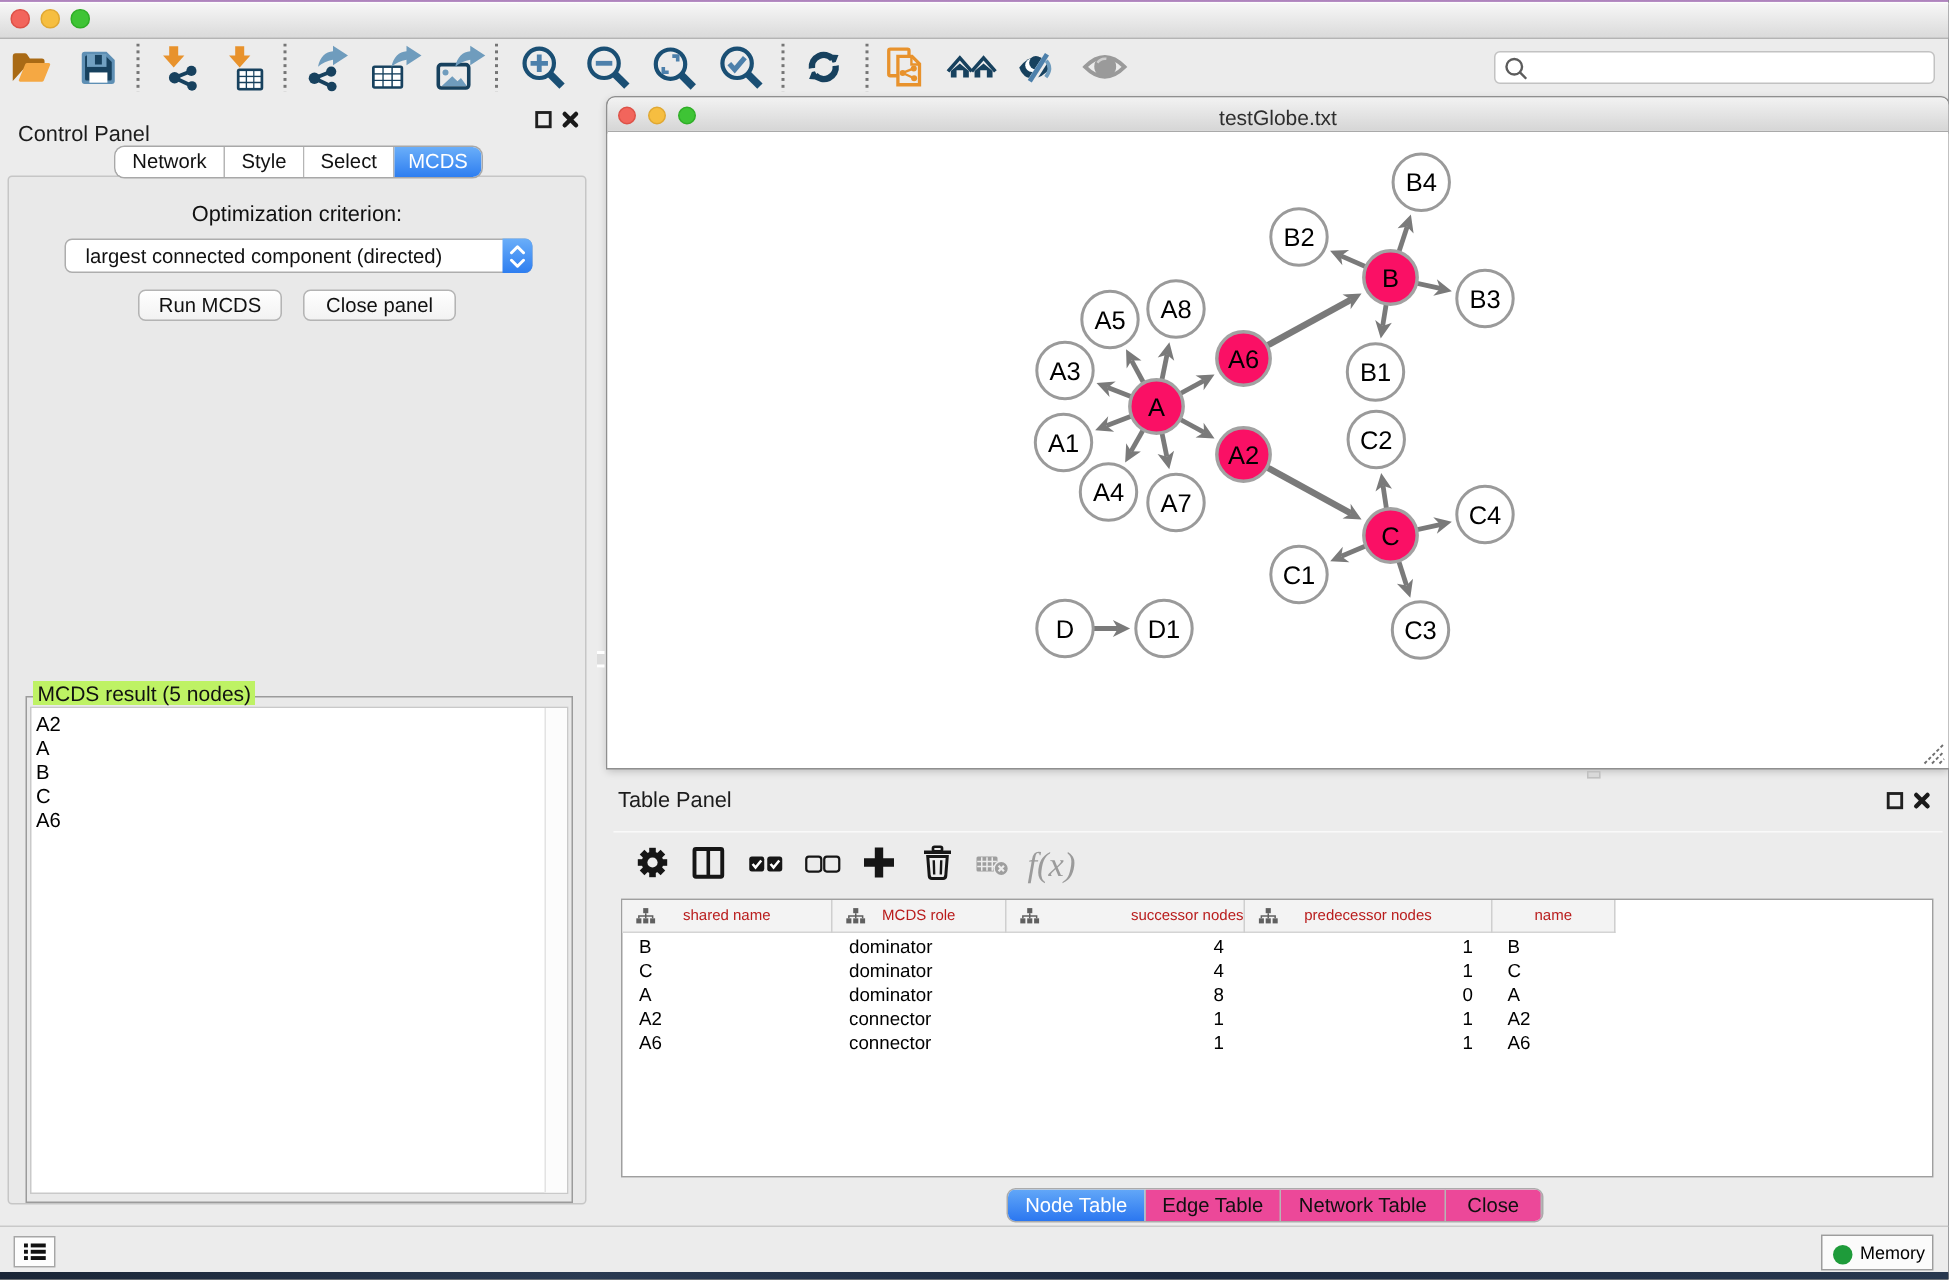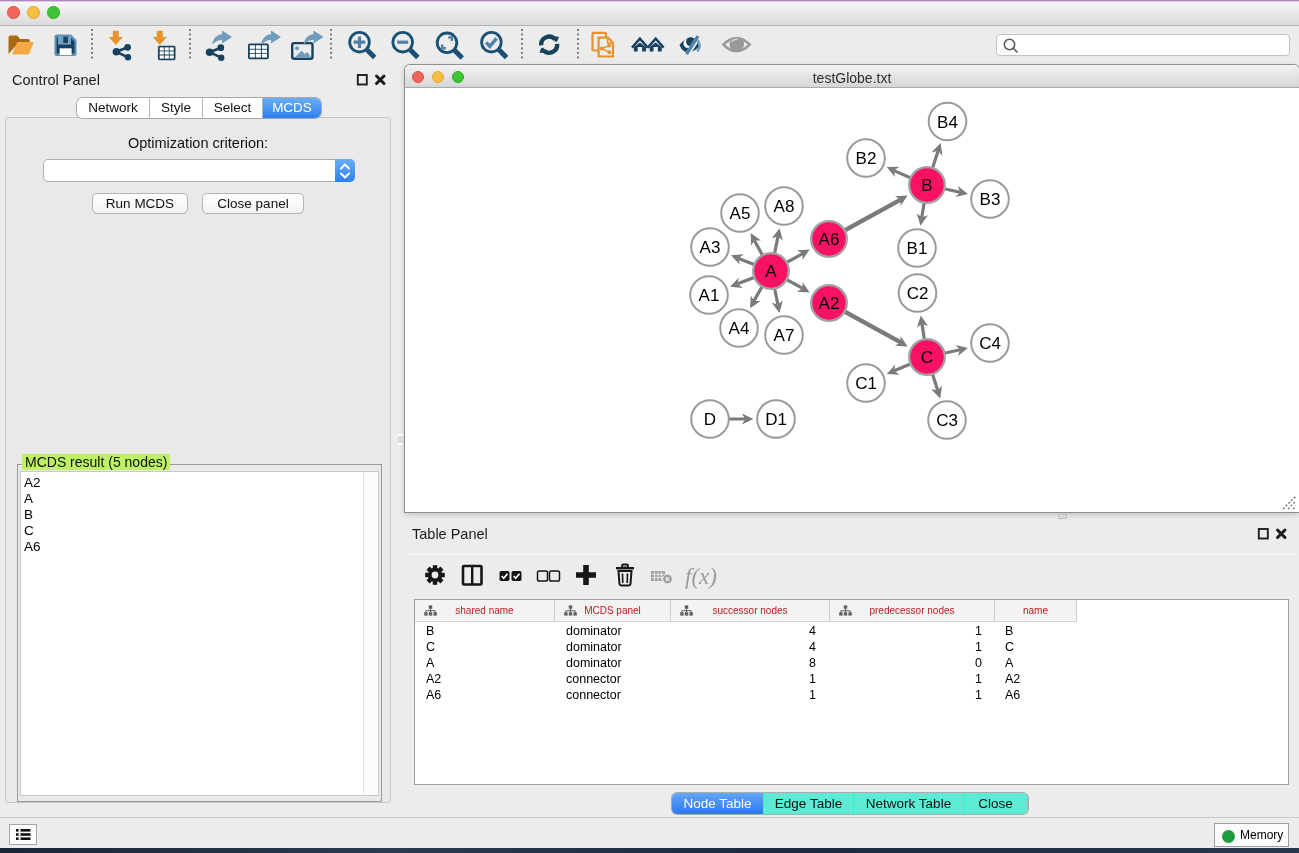--- a/index.html
+++ b/index.html
@@ -14,21 +14,21 @@
 .tl { position:absolute; top:4px; width:12.5px; height:12.5px; border-radius:50%; }
 .tl.r { background:#f2655c; border:0.5px solid #dd5147; }
 .tl.y { background:#f6be40; border:0.5px solid #e0a832; }
 .tl.g { background:#3ec435; border:0.5px solid #2fae27; }
 #toolbar { left:0; top:24px; width:1299px; height:37px; }
 .sep { position:absolute; top:3px; height:32px; width:2px;
   background-image:linear-gradient(#757575 2px, transparent 2px); background-size:2px 4.6px; }
 #searchbox { left:996px; top:8px; width:294px; height:22px; background:#fff;
   border:1px solid #c2c2c2; border-radius:4px; }
 
-#cp-title { left:12px; top:70px; font-size:14.5px; color:#1c1c1c; }
+#cp-title { left:12px; top:80px; font-size:14.5px; color:#1c1c1c; }
 #cp-panel { left:5px; top:115px; width:386px; height:686px; background:#e9e9e9;
   border:1px solid #c6c6c6; border-radius:3px; }
 #cp-tabs { left:77px; top:96px; height:20px; display:flex; border-radius:6px;
   box-shadow:0 0 0 1px #a8a8a8; overflow:hidden; background:#fff; }
 .cptab { height:20px; line-height:20px; text-align:center; font-size:13.5px; color:#111;
   background:#fff; border-right:1px solid #b5b5b5; }
 .cptab.sel { background:linear-gradient(#6aaef9,#2e7ef0); color:#fff; border-right:none; }
 #opt-label { left:0px; top:133px; width:396px; text-align:center; font-size:14.5px; color:#111; }
 #dropdown { left:43px; top:157px; width:312px; height:23px; background:#fff;
   border:1px solid #adadad; border-radius:5px; font-size:13.5px; color:#111; }
@@ -59,21 +59,21 @@
   border-top:1px solid #f9f9f9; }
 #tablebox { left:414px; top:597px; width:875px; height:186px; background:#fff; border:1px solid #9f9f9f; }
 #thead { position:absolute; left:0; top:0; width:662px; height:22px; background:#f3f3f3;
   border-bottom:1px solid #d4d4d4; font-size:10px; color:#b91c1c; }
 .hcell { position:absolute; top:0; height:22px; border-right:1px solid #cfcfcf; text-align:center;
   line-height:22px; }
 .trow { position:absolute; font-size:12.5px; color:#000; height:16px; line-height:16px; }
 #bottomtabs { left:672px; top:791px; height:21px; display:flex; border-radius:5px;
   box-shadow:0 0 0 1px #ababab; overflow:hidden; background:#fff; }
 .btab { height:21px; line-height:21px; text-align:center; font-size:13.5px; color:#111;
-  background:#5eead4; border-right:1px solid #b5b5b5; }
+  background:#ec4899; border-right:1px solid #b5b5b5; }
 .btab.sel { background:linear-gradient(#62a7f8,#2b77f0); color:#fff; }
 
 #statusline { left:0px; top:815px; width:1299px; height:1px; background:#c9c9c9; }
 #statusbtn { left:9px; top:822px; width:28px; height:21px; background:#fdfdfd; border:1px solid #a6a6a6; }
 #membtn { left:1214px; top:821px; width:75px; height:24px; background:#fbfbfb; border:1px solid #9d9d9d;
   font-size:12px; color:#000; }
 #membtn .dot { position:absolute; left:7px; top:5.5px; width:13px; height:13px; border-radius:50%;
   background:#1e9b3a; }
 #membtn .lbl { position:absolute; left:25px; top:4px; }
 #darkstrip { left:0; top:848px; width:1299px; height:5px;
@@ -212,20 +212,21 @@
     </svg>
   <div id="cp-panel" class="abs"></div>
   <div id="cp-tabs" class="abs">
     <div class="cptab" style="width:73px;">Network</div>
     <div class="cptab" style="width:53px;">Style</div>
     <div class="cptab" style="width:60px;">Select</div>
     <div class="cptab sel" style="width:58px;">MCDS</div>
   </div>
   <div id="opt-label" class="abs">Optimization criterion:</div>
   <div id="dropdown" class="abs">
+    <div class="txt">largest connected component (directed)</div>
     <div id="dd-btn"><svg width="20" height="24">
           <path d="M6,9.5 L10,5.5 L14,9.5 M6,14.5 L10,18.5 L14,14.5" stroke="#fff" stroke-width="2" fill="none" stroke-linecap="round" stroke-linejoin="round"></path>
         </svg></div>
   </div>
   <div id="btn-run" class="abs btn">Run MCDS</div>
   <div id="btn-close" class="abs btn">Close panel</div>
   <div id="groupbox" class="abs"></div>
   <div id="grouplabel" class="abs">MCDS result (5 nodes)</div>
   <div id="mcdslist" class="abs">
     <div class="scroll"></div>
@@ -285,31 +286,31 @@
         <div class="hcell" style="left:0px;width:140px;">shared name</div>
         <svg class="abs" width="13" height="12" style="left:9px;top:5px">
           <g fill="#606060">
             <rect x="4.8" y="0.4" width="3.4" height="3.4"></rect>
             <rect x="0.2" y="7.2" width="3.4" height="3.4"></rect>
             <rect x="4.8" y="7.2" width="3.4" height="3.4"></rect>
             <rect x="9.4" y="7.2" width="3.4" height="3.4"></rect>
           </g>
           <path d="M6.5,3.8 v2 M1.9,7.2 v-1.5 h9.2 v1.5 M6.5,5.7 v1.5" stroke="#606060" stroke-width="1" fill="none"></path>
         </svg>
-        <div class="hcell" style="left:140px;width:116px;">MCDS panel</div>
+        <div class="hcell" style="left:140px;width:116px;">MCDS role</div>
         <svg class="abs" width="13" height="12" style="left:149px;top:5px">
           <g fill="#606060">
             <rect x="4.8" y="0.4" width="3.4" height="3.4"></rect>
             <rect x="0.2" y="7.2" width="3.4" height="3.4"></rect>
             <rect x="4.8" y="7.2" width="3.4" height="3.4"></rect>
             <rect x="9.4" y="7.2" width="3.4" height="3.4"></rect>
           </g>
           <path d="M6.5,3.8 v2 M1.9,7.2 v-1.5 h9.2 v1.5 M6.5,5.7 v1.5" stroke="#606060" stroke-width="1" fill="none"></path>
         </svg>
-        <div class="hcell" style="left:256px;width:159px;">successor nodes</div>
+        <div class="hcell" style="left:256px;width:159px;text-align:right;">successor nodes</div>
         <svg class="abs" width="13" height="12" style="left:265px;top:5px">
           <g fill="#606060">
             <rect x="4.8" y="0.4" width="3.4" height="3.4"></rect>
             <rect x="0.2" y="7.2" width="3.4" height="3.4"></rect>
             <rect x="4.8" y="7.2" width="3.4" height="3.4"></rect>
             <rect x="9.4" y="7.2" width="3.4" height="3.4"></rect>
           </g>
           <path d="M6.5,3.8 v2 M1.9,7.2 v-1.5 h9.2 v1.5 M6.5,5.7 v1.5" stroke="#606060" stroke-width="1" fill="none"></path>
         </svg>
         <div class="hcell" style="left:415px;width:165px;">predecessor nodes</div>

